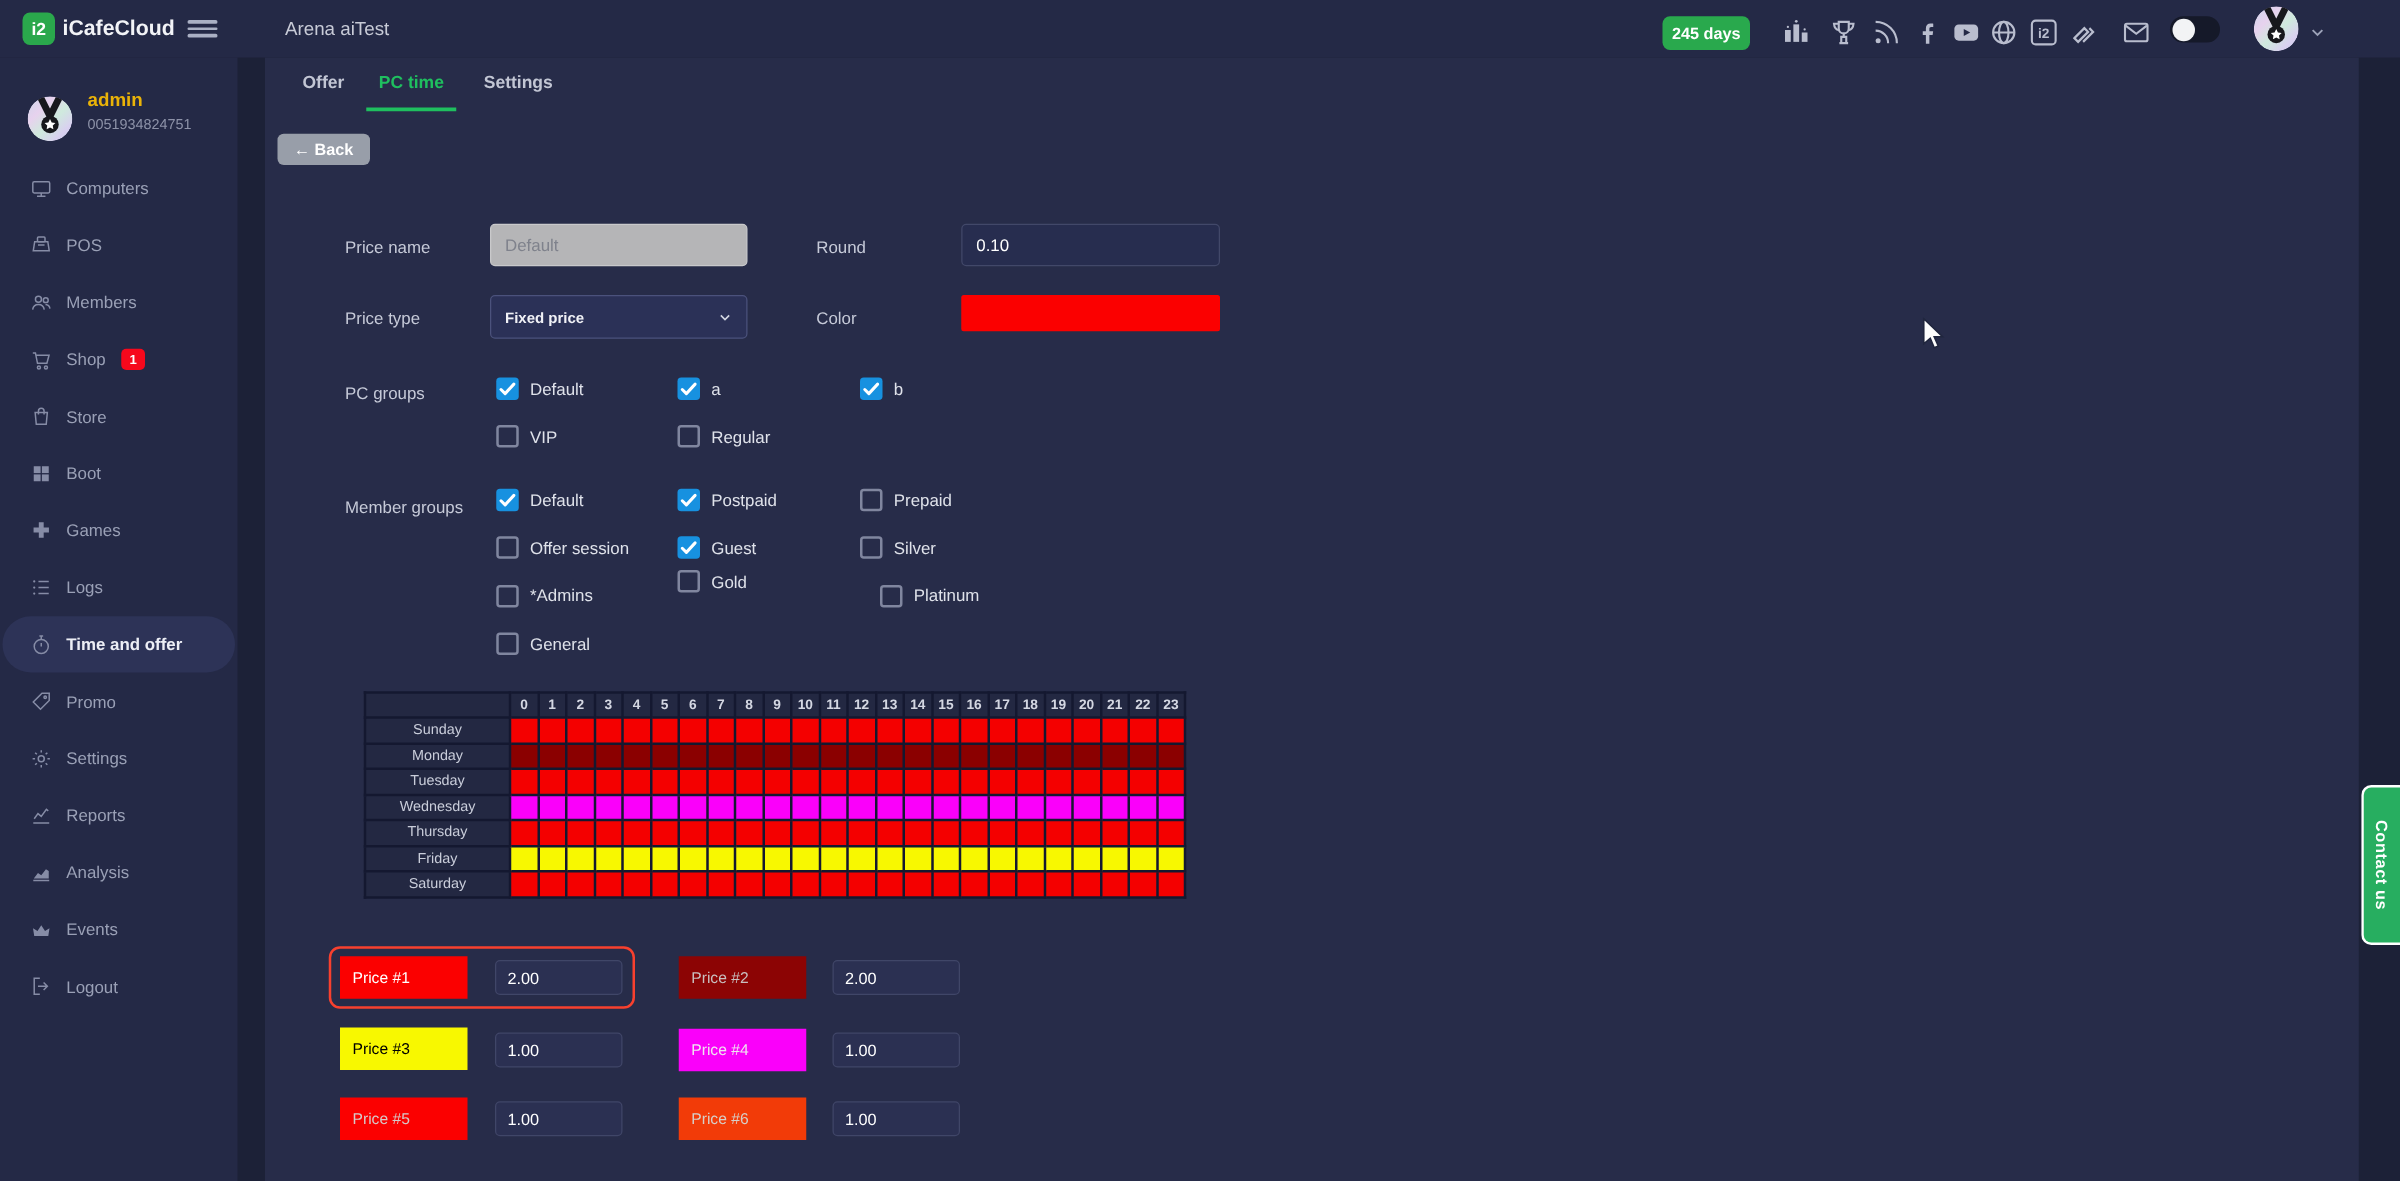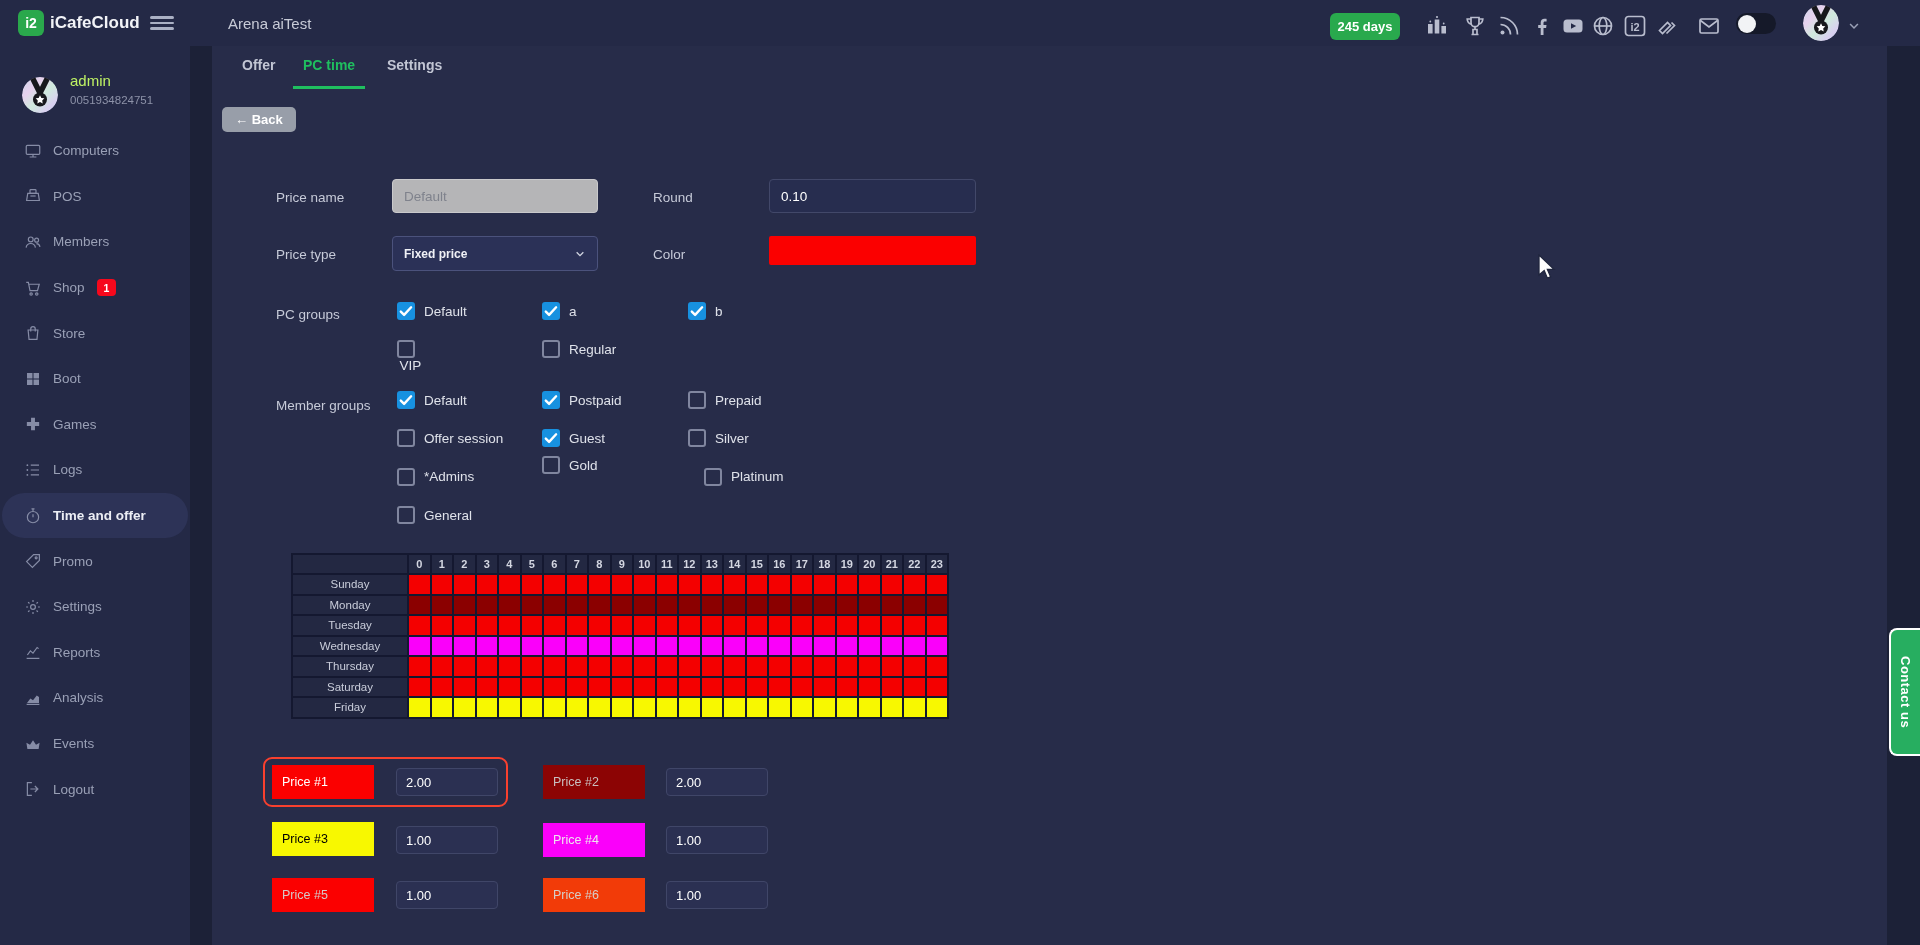--- a/index.html
+++ b/index.html
@@ -23,21 +23,21 @@
           background:#151929;cursor:pointer;}
   .toggle .knob{position:absolute;left:2px;top:1.5px;width:18px;height:18px;border-radius:50%;background:#f2f3f5;}
   .avatar{border-radius:50%;overflow:hidden;}
   .avatar svg{display:block;width:100%;height:100%;}
   .tb-avatar{position:absolute;left:1803px;top:5px;width:36px;height:36px;}
   .tb-chevron{position:absolute;left:1847px;top:19px;width:14px;height:14px;color:#9aa0b6;}
   .tb-chevron svg{width:100%;height:100%;stroke:currentColor;fill:none;stroke-width:2;}
   
   .sidebar{position:absolute;left:0;top:46px;width:190px;height:899px;background:#242946;z-index:4;}
   .sb-avatar{position:absolute;left:22px;top:31px;width:36px;height:36px;}
-  .sb-name{position:absolute;left:70px;top:26px;font-size:15px;font-weight:normal;color:#bef264;}
+  .sb-name{position:absolute;left:70px;top:26px;font-size:15px;font-weight:bold;color:#eab308;}
   .sb-id{position:absolute;left:70px;top:48px;font-size:11.5px;color:#8d92a8;}
   .side-menu{position:absolute;left:0;top:82px;width:190px;}
   .side-item{height:45.6px;display:flex;align-items:center;padding-left:24px;box-sizing:border-box;
              font-size:13.5px;color:#9aa0b6;cursor:pointer;}
   .side-item .s-icon{width:18px;height:18px;margin-right:11px;flex:none;color:#868ca6;}
   .side-item .s-icon svg{width:18px;height:18px;stroke:currentColor;fill:none;stroke-width:1.6;}
   .side-item .s-icon.blue{color:#2196f3;}
   .side-item.active{background:#2d3357;border-radius:23px;margin:0 2px;padding-left:22px;
                     color:#eceef5;font-weight:bold;}
   .s-badge{margin-left:12px;background:#f6081c;color:#fff;font-size:10.5px;font-weight:bold;
@@ -363,21 +363,21 @@
         <span class="cb-label">a</span>
       </div>
       <div class="cb-item" style="left: 476px; top: 256px;">
         <span class="cb checked">
           <svg viewBox="0 0 18 18">
             <path d="M3.8 9.6l3.3 3.3 7-7.6" stroke="#fff" stroke-width="2.4" fill="none" stroke-linecap="round" stroke-linejoin="round"></path>
           </svg>
         </span>
         <span class="cb-label">b</span>
       </div>
-      <div class="cb-item" style="left: 185px; top: 294.4px; flex-direction: column;">
+      <div class="cb-item" style="left: 185px; top: 294.4px;">
         <span class="cb"></span>
         <span class="cb-label">VIP</span>
       </div>
       <div class="cb-item" style="left: 330px; top: 294.4px;">
         <span class="cb"></span>
         <span class="cb-label">Regular</span>
       </div>
       <div class="cb-item" style="left: 185px; top: 345px;">
         <span class="cb checked">
           <svg viewBox="0 0 18 18">
@@ -590,20 +590,47 @@
             <td style="background: rgb(244, 0, 0);"></td>
             <td style="background: rgb(244, 0, 0);"></td>
             <td style="background: rgb(244, 0, 0);"></td>
             <td style="background: rgb(244, 0, 0);"></td>
             <td style="background: rgb(244, 0, 0);"></td>
             <td style="background: rgb(244, 0, 0);"></td>
             <td style="background: rgb(244, 0, 0);"></td>
             <td style="background: rgb(244, 0, 0);"></td>
           </tr>
           <tr>
+            <th class="day">Friday</th>
+            <td style="background: rgb(248, 248, 0);"></td>
+            <td style="background: rgb(248, 248, 0);"></td>
+            <td style="background: rgb(248, 248, 0);"></td>
+            <td style="background: rgb(248, 248, 0);"></td>
+            <td style="background: rgb(248, 248, 0);"></td>
+            <td style="background: rgb(248, 248, 0);"></td>
+            <td style="background: rgb(248, 248, 0);"></td>
+            <td style="background: rgb(248, 248, 0);"></td>
+            <td style="background: rgb(248, 248, 0);"></td>
+            <td style="background: rgb(248, 248, 0);"></td>
+            <td style="background: rgb(248, 248, 0);"></td>
+            <td style="background: rgb(248, 248, 0);"></td>
+            <td style="background: rgb(248, 248, 0);"></td>
+            <td style="background: rgb(248, 248, 0);"></td>
+            <td style="background: rgb(248, 248, 0);"></td>
+            <td style="background: rgb(248, 248, 0);"></td>
+            <td style="background: rgb(248, 248, 0);"></td>
+            <td style="background: rgb(248, 248, 0);"></td>
+            <td style="background: rgb(248, 248, 0);"></td>
+            <td style="background: rgb(248, 248, 0);"></td>
+            <td style="background: rgb(248, 248, 0);"></td>
+            <td style="background: rgb(248, 248, 0);"></td>
+            <td style="background: rgb(248, 248, 0);"></td>
+            <td style="background: rgb(248, 248, 0);"></td>
+          </tr>
+          <tr>
             <th class="day">Saturday</th>
             <td style="background: rgb(244, 0, 0);"></td>
             <td style="background: rgb(244, 0, 0);"></td>
             <td style="background: rgb(244, 0, 0);"></td>
             <td style="background: rgb(244, 0, 0);"></td>
             <td style="background: rgb(244, 0, 0);"></td>
             <td style="background: rgb(244, 0, 0);"></td>
             <td style="background: rgb(244, 0, 0);"></td>
             <td style="background: rgb(244, 0, 0);"></td>
             <td style="background: rgb(244, 0, 0);"></td>
@@ -615,47 +642,20 @@
             <td style="background: rgb(244, 0, 0);"></td>
             <td style="background: rgb(244, 0, 0);"></td>
             <td style="background: rgb(244, 0, 0);"></td>
             <td style="background: rgb(244, 0, 0);"></td>
             <td style="background: rgb(244, 0, 0);"></td>
             <td style="background: rgb(244, 0, 0);"></td>
             <td style="background: rgb(244, 0, 0);"></td>
             <td style="background: rgb(244, 0, 0);"></td>
             <td style="background: rgb(244, 0, 0);"></td>
             <td style="background: rgb(244, 0, 0);"></td>
-          </tr>
-          <tr>
-            <th class="day">Friday</th>
-            <td style="background: rgb(248, 248, 0);"></td>
-            <td style="background: rgb(248, 248, 0);"></td>
-            <td style="background: rgb(248, 248, 0);"></td>
-            <td style="background: rgb(248, 248, 0);"></td>
-            <td style="background: rgb(248, 248, 0);"></td>
-            <td style="background: rgb(248, 248, 0);"></td>
-            <td style="background: rgb(248, 248, 0);"></td>
-            <td style="background: rgb(248, 248, 0);"></td>
-            <td style="background: rgb(248, 248, 0);"></td>
-            <td style="background: rgb(248, 248, 0);"></td>
-            <td style="background: rgb(248, 248, 0);"></td>
-            <td style="background: rgb(248, 248, 0);"></td>
-            <td style="background: rgb(248, 248, 0);"></td>
-            <td style="background: rgb(248, 248, 0);"></td>
-            <td style="background: rgb(248, 248, 0);"></td>
-            <td style="background: rgb(248, 248, 0);"></td>
-            <td style="background: rgb(248, 248, 0);"></td>
-            <td style="background: rgb(248, 248, 0);"></td>
-            <td style="background: rgb(248, 248, 0);"></td>
-            <td style="background: rgb(248, 248, 0);"></td>
-            <td style="background: rgb(248, 248, 0);"></td>
-            <td style="background: rgb(248, 248, 0);"></td>
-            <td style="background: rgb(248, 248, 0);"></td>
-            <td style="background: rgb(248, 248, 0);"></td>
           </tr>
         </tbody>
       </table>
       <div class="price-outline"></div>
       <div class="price-btn" style="left: 60px; top: 719px; background: rgb(251, 0, 0); color: rgb(255, 255, 255);">Price #1</div>
       <input class="price-input" value="2.00" style="left: 184px; top: 722px;">
       <div class="price-btn" style="left: 331px; top: 719px; background: rgb(140, 4, 4); color: rgb(201, 191, 191);">Price #2</div>
       <input class="price-input" value="2.00" style="left: 454px; top: 722px;">
       <div class="price-btn" style="left: 60px; top: 776px; background: rgb(248, 248, 0); color: #000000;">Price #3</div>
       <input class="price-input" value="1.00" style="left: 184px; top: 780px;">

